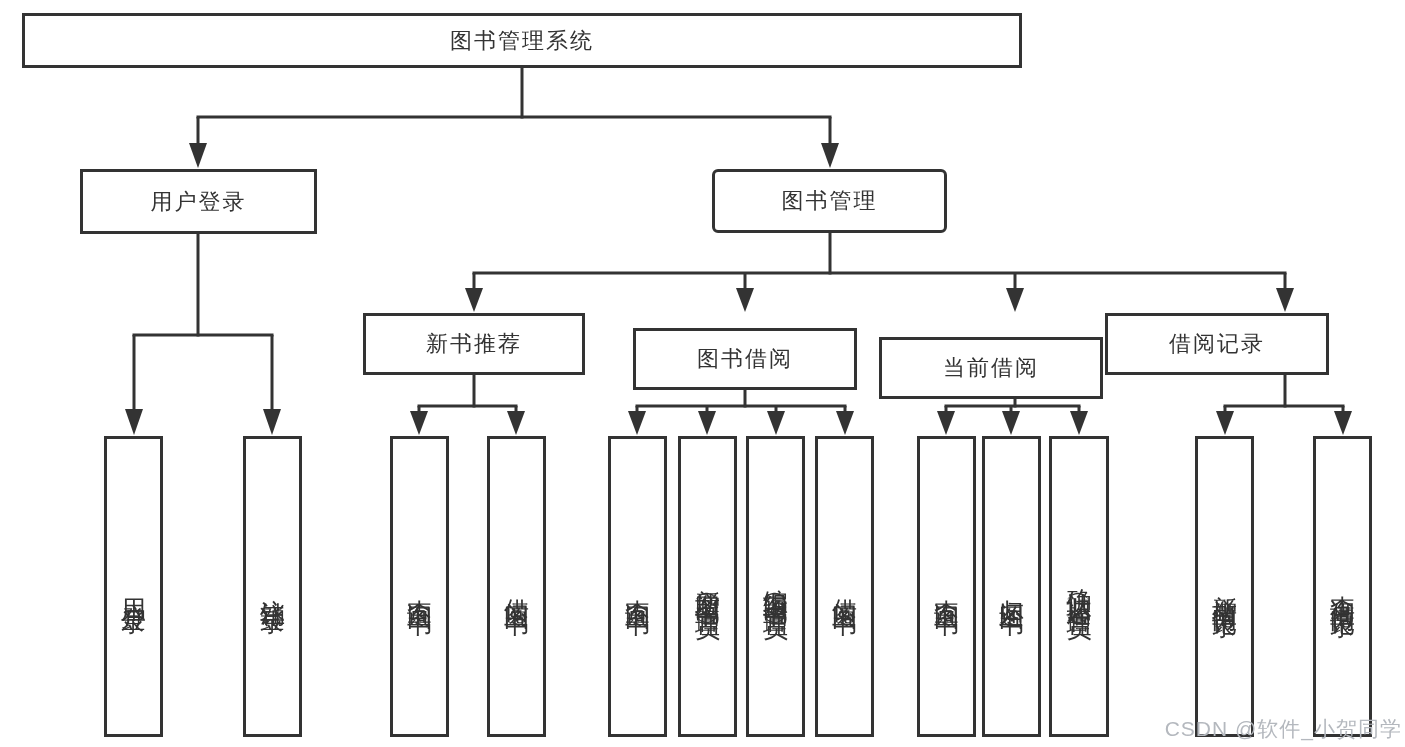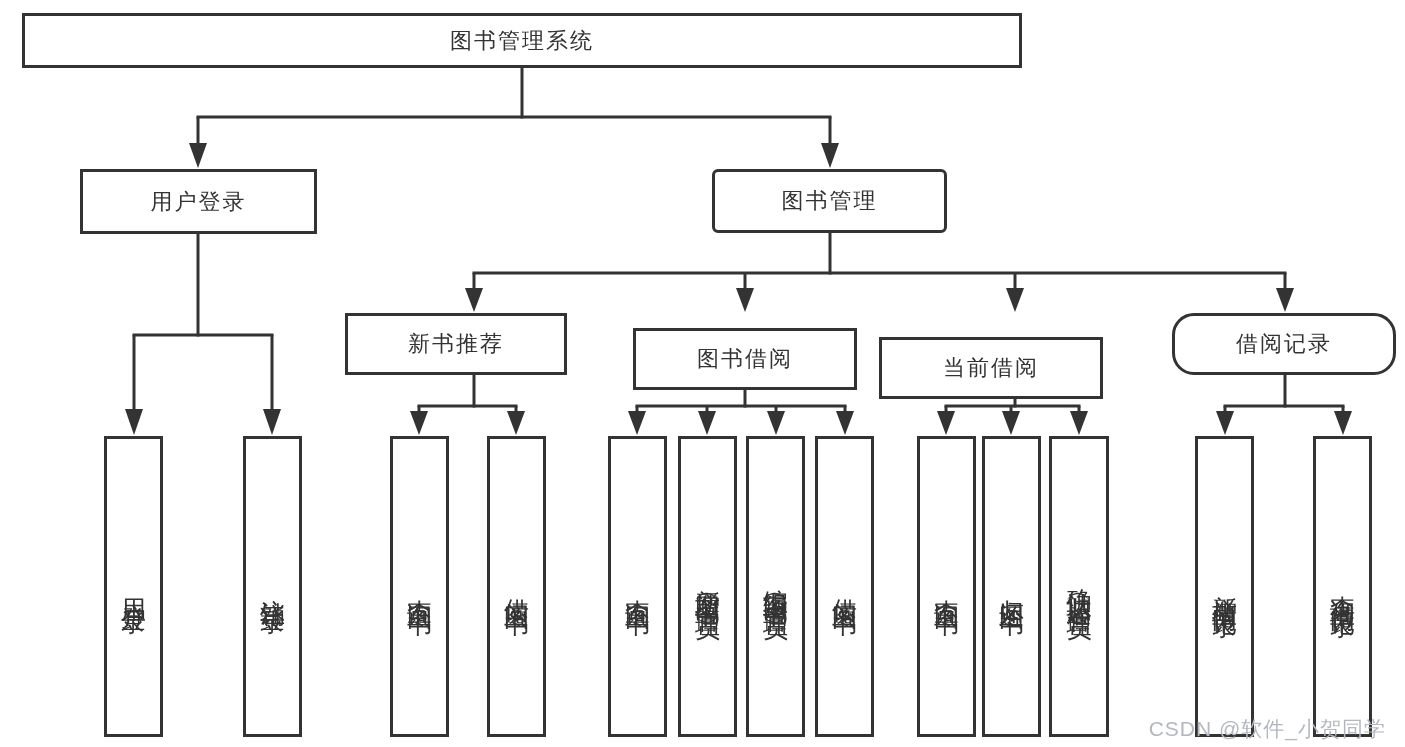--- a/index.html
+++ b/index.html
@@ -47,21 +47,21 @@
     writing-mode: vertical-rl;
     text-orientation: mixed;
     font-size: 25px;
     letter-spacing: 4px;
     line-height: 1;
     color: #333333;
     white-space: nowrap;
   }
   #watermark {
     position: absolute;
-    right: 19px;
+    right: 3px;
     top: 715px;
     font-size: 21px;
     color: #b4b8be;
     letter-spacing: 1px;
     z-index: 5;
     white-space: nowrap;
   }
   svg line { stroke: #333333; stroke-width: 3; }
   svg polygon { fill: #333333; }
 </style>
@@ -130,24 +130,24 @@
     <polygon points="1216,411 1234,411 1225,435"></polygon>
     <line x1="1343" y1="406" x2="1343" y2="413"></line>
     <polygon points="1334,411 1352,411 1343,435"></polygon>
   </svg>
 
   <div class="node" style="left:22px; top:13px; width:1000px; height:55px;">图书管理系统</div>
 
   <div class="node" style="left:80px; top:169px; width:237px; height:65px;">用户登录</div>
   <div class="node" style="left:712px; top:169px; width:235px; height:64px;border-radius:6px;">图书管理</div>
 
-  <div class="node" style="left:345px; top:313px; width:222px; height:62px;">新书推荐</div>
+  <div class="node" style="left:363px; top:313px; width:222px; height:62px;">新书推荐</div>
   <div class="node" style="left:633px; top:328px; width:224px; height:62px;">图书借阅</div>
   <div class="node" style="left:879px; top:313px; width:224px; height:62px;margin-top:24px;">当前借阅</div>
-  <div class="node" style="left:1172px; top:313px; width:224px; height:62px;border-radius:22px;">借阅记录</div>
+  <div class="node" style="left:1105px; top:313px; width:224px; height:62px;">借阅记录</div>
 
   <div class="leaf" style="left:104px;">
     <span>用户登录</span>
   </div>
   <div class="leaf" style="left:243px;">
     <span>注销登录</span>
   </div>
 
   <div class="leaf" style="left:390px;">
     <span>查询图书</span>

